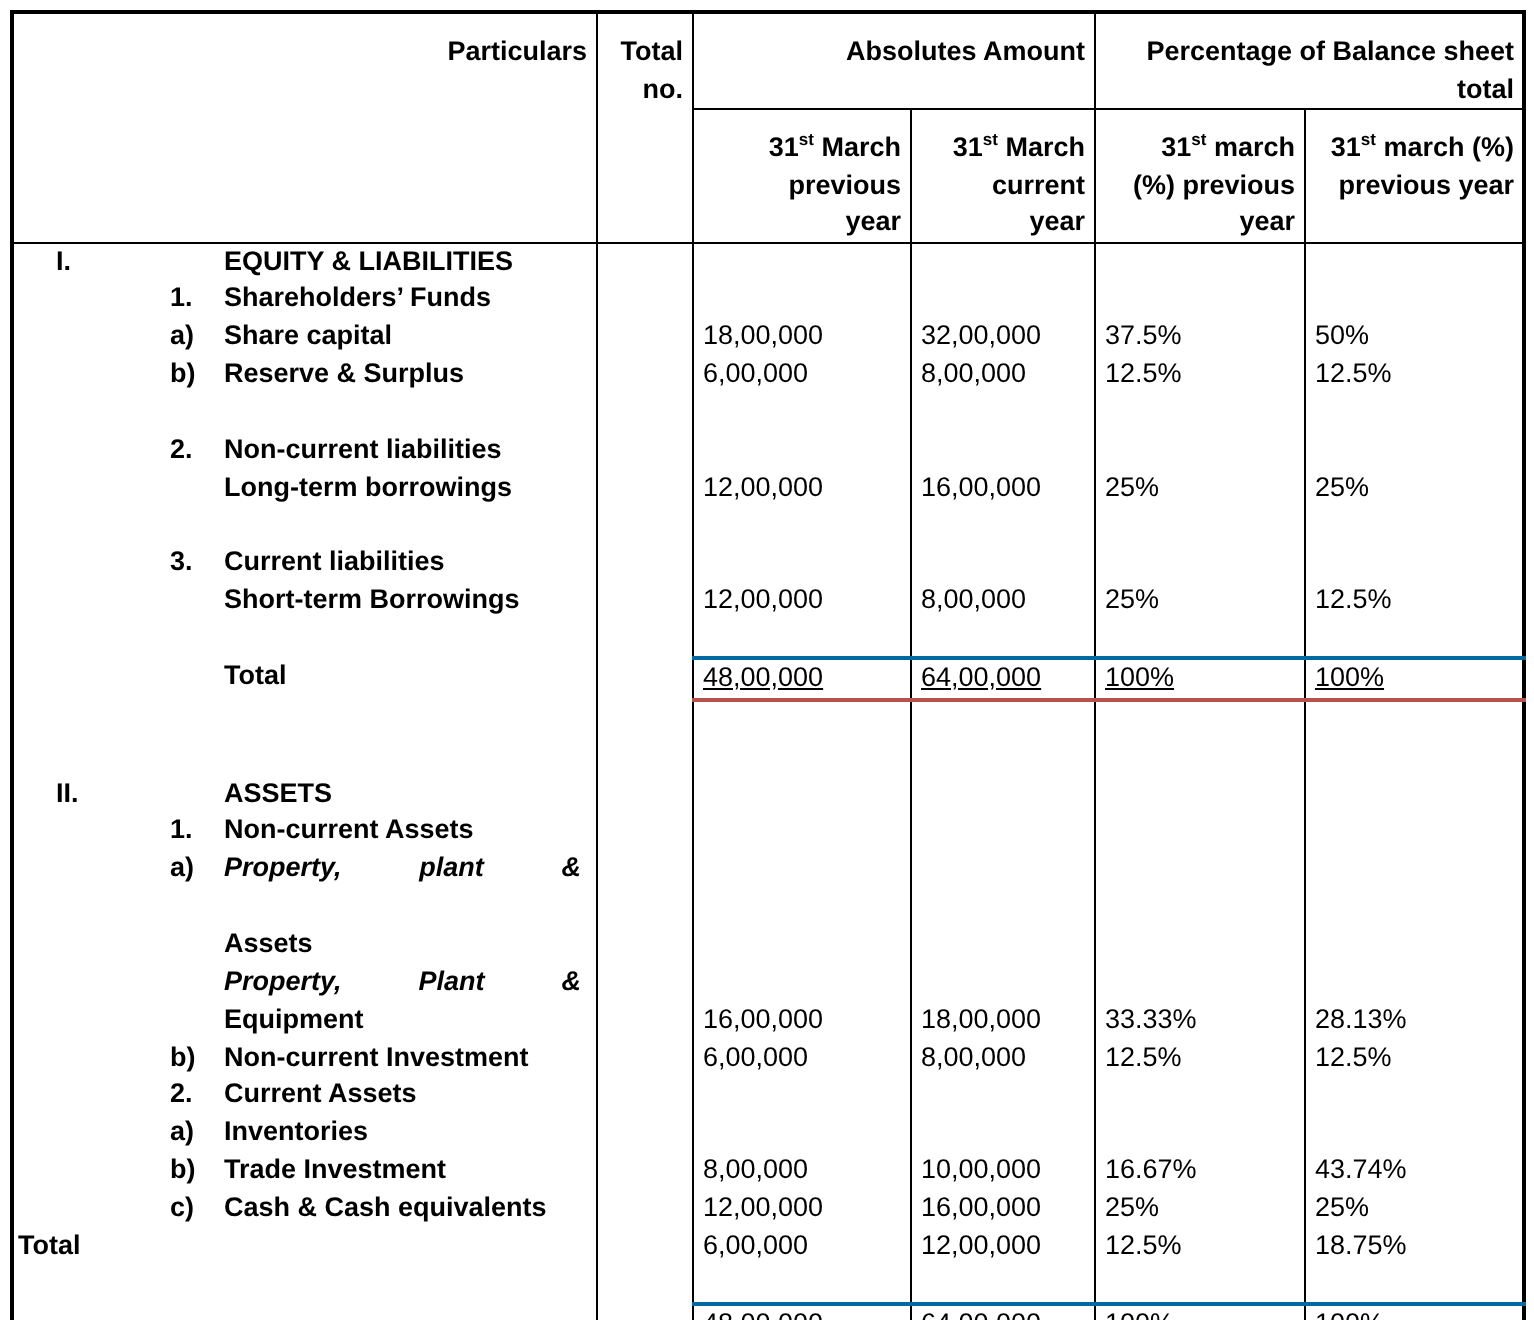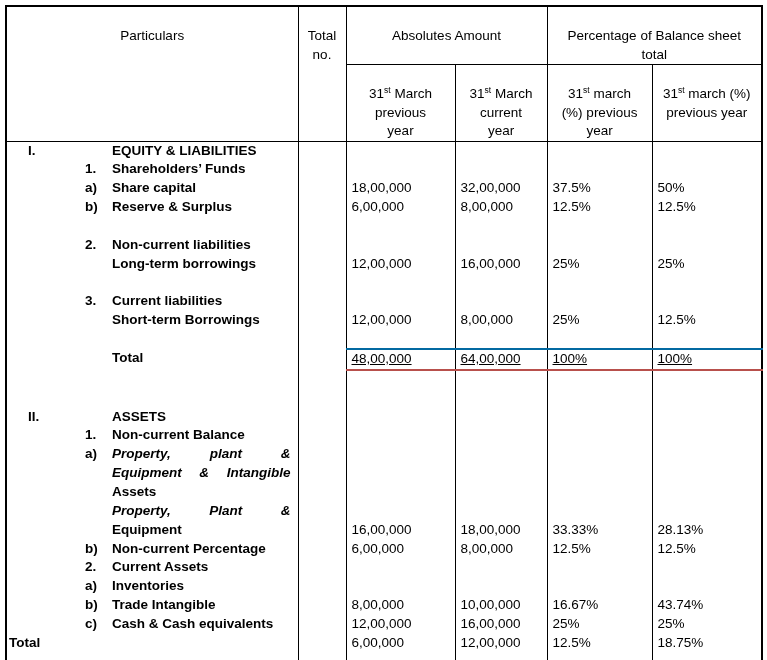--- a/index.html
+++ b/index.html
@@ -14,24 +14,24 @@
   }
   table.sheet {
     border-collapse: collapse;
     table-layout: fixed;
     width: 756px;
     margin: 5px 0 0 5px;
     border: 2px solid #000000;
   }
   th {
     border: 1.5px solid #000000;
-    font-weight: normal;
-    text-align: center;
+    font-weight: bold;
+    text-align: right;
     vertical-align: top;
-    padding: 20px 4px 0 4px;
+    padding: 10px 4px 0 4px;
     font-size: 13.5px;
     line-height: 18.5px;
   }
   th .pre { white-space: pre-line; }
   sup {
     font-size: 8.5px;
     vertical-align: super;
     line-height: 0;
   }
   tr.hrow1 { height: 40px; }
@@ -324,21 +324,21 @@
     <td class="val"></td>
     <td class="val"></td>
     <td class="val"></td>
     <td class="val"></td>
   </tr>
       <tr>
     <td class="part">
       <div class="line">
         <span class="roman"></span>
         <span class="num">1.</span>
-        <span class="txt">Non-current Balance</span>
+        <span class="txt">Non-current Assets</span>
       </div>
     </td>
     <td class="note"></td>
     <td class="val"></td>
     <td class="val"></td>
     <td class="val"></td>
     <td class="val"></td>
   </tr>
       <tr>
     <td class="part">
@@ -352,21 +352,20 @@
     <td class="val"></td>
     <td class="val"></td>
     <td class="val"></td>
     <td class="val"></td>
   </tr>
       <tr>
     <td class="part">
       <div class="line">
         <span class="roman"></span>
         <span class="num"></span>
-        <span class="txt justify">Equipment &amp; Intangible</span>
       </div>
     </td>
     <td class="note"></td>
     <td class="val"></td>
     <td class="val"></td>
     <td class="val"></td>
     <td class="val"></td>
   </tr>
       <tr>
     <td class="part">
@@ -408,21 +407,21 @@
     <td class="val">16,00,000</td>
     <td class="val">18,00,000</td>
     <td class="val">33.33%</td>
     <td class="val">28.13%</td>
   </tr>
       <tr>
     <td class="part">
       <div class="line">
         <span class="roman"></span>
         <span class="num">b)</span>
-        <span class="txt">Non-current Percentage</span>
+        <span class="txt">Non-current Investment</span>
       </div>
     </td>
     <td class="note"></td>
     <td class="val">6,00,000</td>
     <td class="val">8,00,000</td>
     <td class="val">12.5%</td>
     <td class="val">12.5%</td>
   </tr>
       <tr>
     <td class="part">
@@ -450,21 +449,21 @@
     <td class="val"></td>
     <td class="val"></td>
     <td class="val"></td>
     <td class="val"></td>
   </tr>
       <tr>
     <td class="part">
       <div class="line">
         <span class="roman"></span>
         <span class="num">b)</span>
-        <span class="txt">Trade Intangible</span>
+        <span class="txt">Trade Investment</span>
       </div>
     </td>
     <td class="note"></td>
     <td class="val">8,00,000</td>
     <td class="val">10,00,000</td>
     <td class="val">16.67%</td>
     <td class="val">43.74%</td>
   </tr>
       <tr>
     <td class="part">

